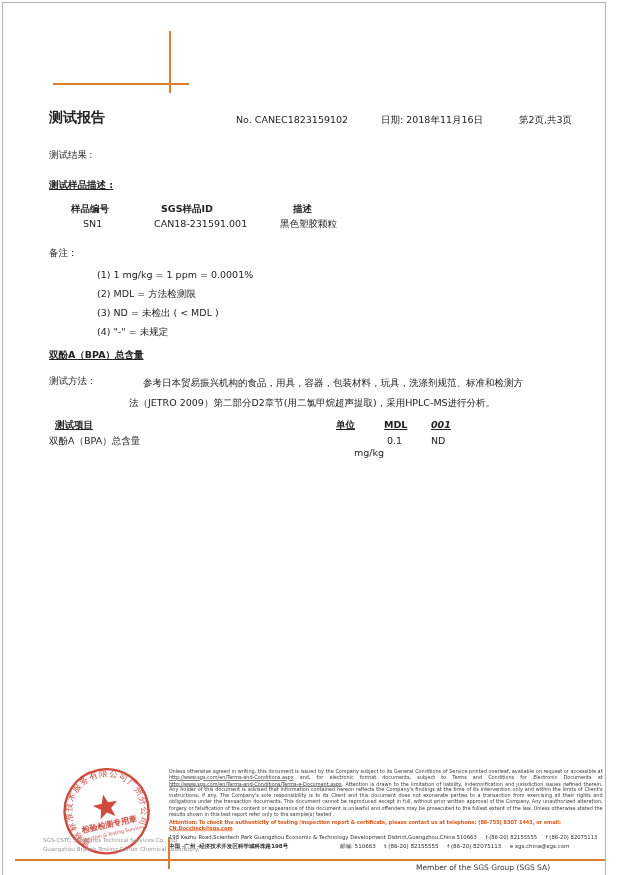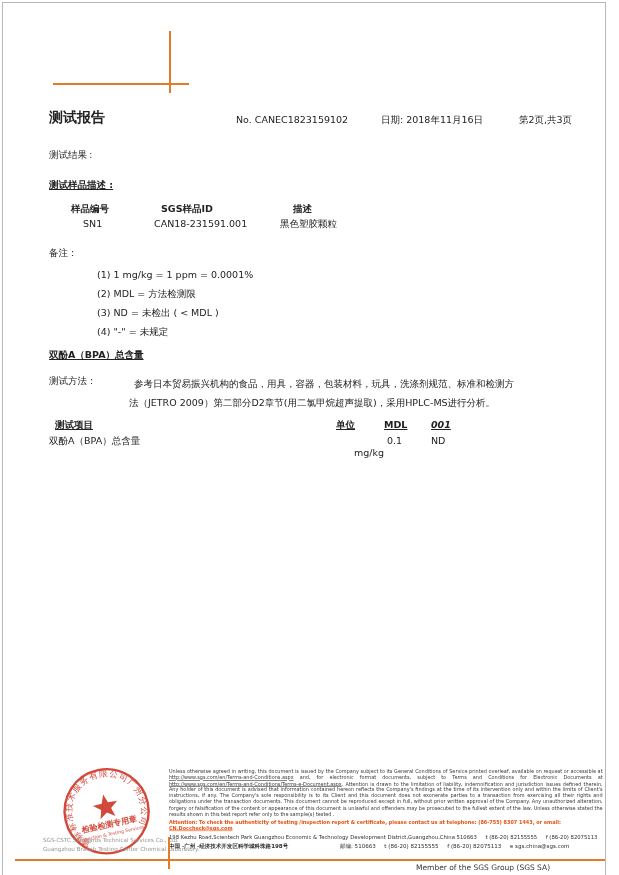--- a/index.html
+++ b/index.html
@@ -53,21 +53,21 @@
   <div class="abs t9" style="left:250px;top:215px;margin-left:27px;">黑色塑胶颗粒</div>
 
   <div class="abs t9" style="left:46px;top:244px;">备注 :</div>
   <div class="abs note" style="left:94px;top:266px;">(1) 1 mg/kg = 1 ppm = 0.0001%</div>
   <div class="abs note" style="left:94px;top:285px;">(2) MDL = 方法检测限</div>
   <div class="abs note" style="left:94px;top:304px;">(3) ND = 未检出 ( &lt; MDL )</div>
   <div class="abs note" style="left:94px;top:323px;">(4) "-" = 未规定</div>
 
   <div class="abs t9 b u" style="left:46px;top:346px;">双酚A（BPA）总含量</div>
   <div class="abs t9" style="left:46px;top:372px;">测试方法 :</div>
-  <div class="abs method" style="left:131px;top:371px;">参考日本贸易振兴机构的食品，用具，容器，包装材料，玩具，洗涤剂规范、标准和检测方</div>
+  <div class="abs method" style="left:140px;top:371px;font-family:Liberation Serif, serif;">参考日本贸易振兴机构的食品，用具，容器，包装材料，玩具，洗涤剂规范、标准和检测方</div>
   <div class="abs method" style="left:126px;top:390px;">法（JETRO 2009）第二部分D2章节(用二氯甲烷超声提取)，采用HPLC-MS进行分析。</div>
 
   <div class="abs t9 b u" style="left:52px;top:416px;">测试项目</div>
   <div class="abs t9 b u" style="left:333px;top:416px;">单位</div>
   <div class="abs t9 b u" style="left:381px;top:416px;">MDL</div>
   <div class="abs t9 b u i" style="left:428px;top:416px;text-align:center;">001</div>
   <div class="abs t9" style="left:46px;top:432px;">双酚A（BPA）总含量</div>
   <div class="abs t9" style="left:331px;top:444px;margin-left:20px;">mg/kg</div>
   <div class="abs t9" style="left:384px;top:432px;">0.1</div>
   <div class="abs t9" style="left:428px;top:432px;">ND</div>

